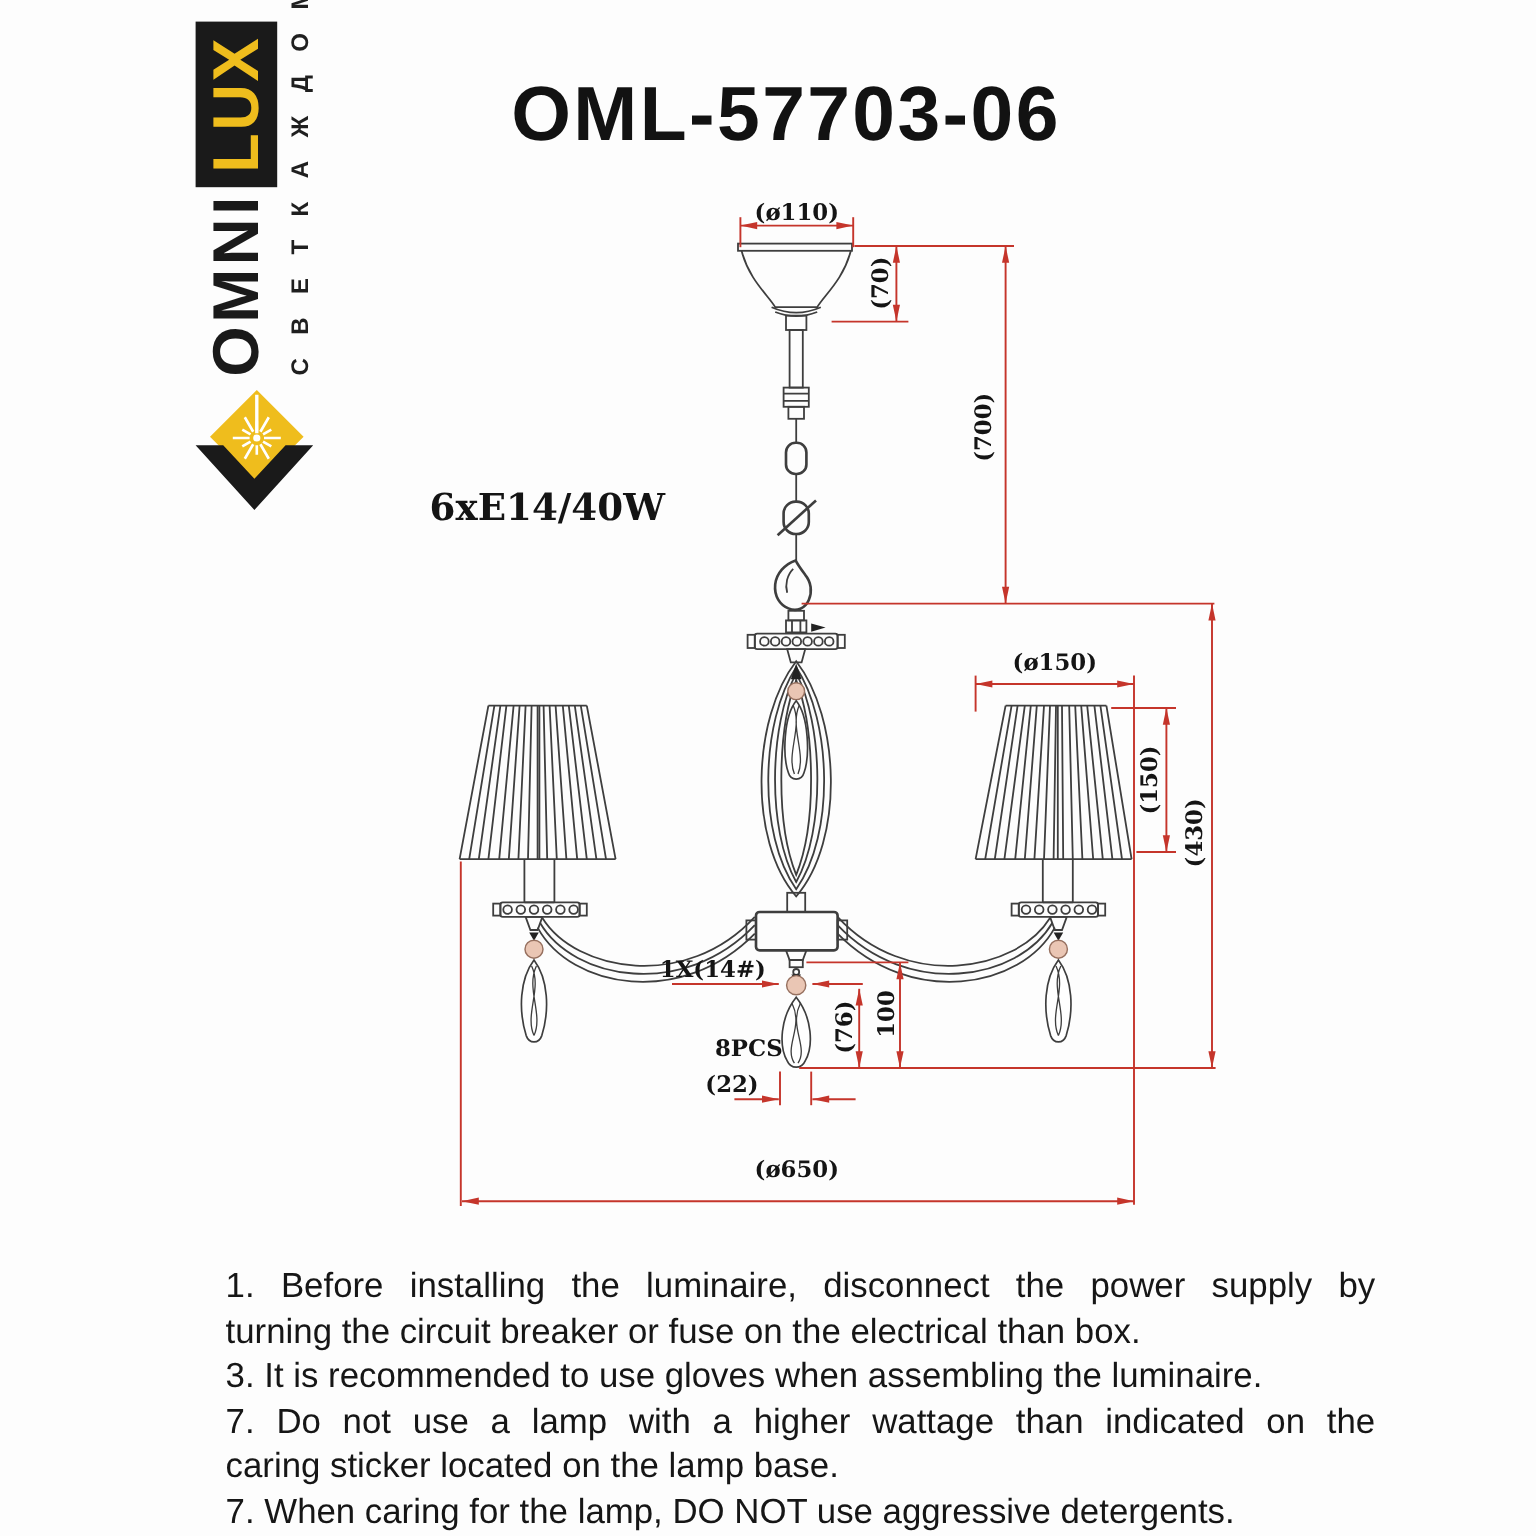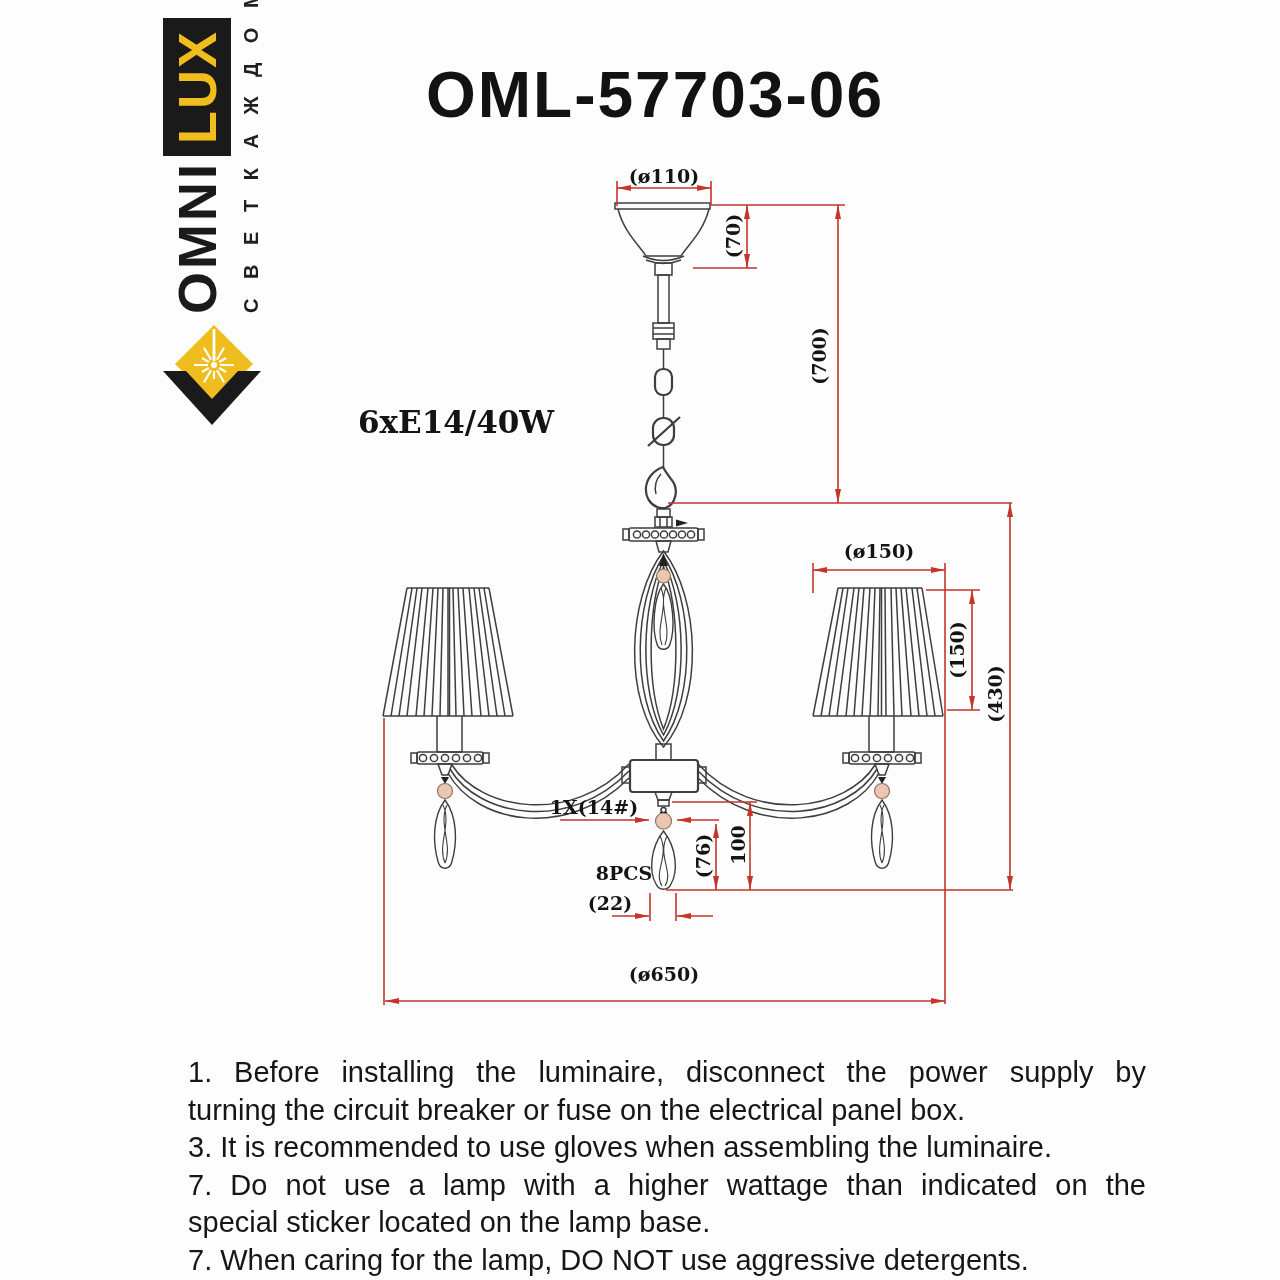--- a/index.html
+++ b/index.html
@@ -249,20 +249,20 @@
     <text class="dt" x="594" y="814" text-anchor="middle">1X(14#)</text>
     <text class="dt" x="704" y="862" text-anchor="middle" transform="rotate(-90 704 856)">(76)</text>
     <text class="dt" x="739" y="851" text-anchor="middle" transform="rotate(-90 739 845)">100</text>
     <text class="dt" x="624" y="880" text-anchor="middle">8PCS</text>
     <text class="dt" x="610" y="910" text-anchor="middle">(22)</text>
     <text class="dt" x="664" y="981" text-anchor="middle">(ø650)</text>
   </svg>
 
   <div class="instructions">
     <div class="iline just">1. Before installing the luminaire, disconnect the power supply by</div>
-    <div class="iline">turning the circuit breaker or fuse on the electrical panel box.</div>
+    <div class="iline">turning the circuit breaker or fuse on the electrical than box.</div>
     <div class="iline">3. It is recommended to use gloves when assembling the luminaire.</div>
     <div class="iline just">7. Do not use a lamp with a higher wattage than indicated on the</div>
-    <div class="iline">special sticker located on the lamp base.</div>
+    <div class="iline">caring sticker located on the lamp base.</div>
     <div class="iline">7. When caring for the lamp, DO NOT use aggressive detergents.</div>
   </div>
 
 </div>
 
 </body></html>

